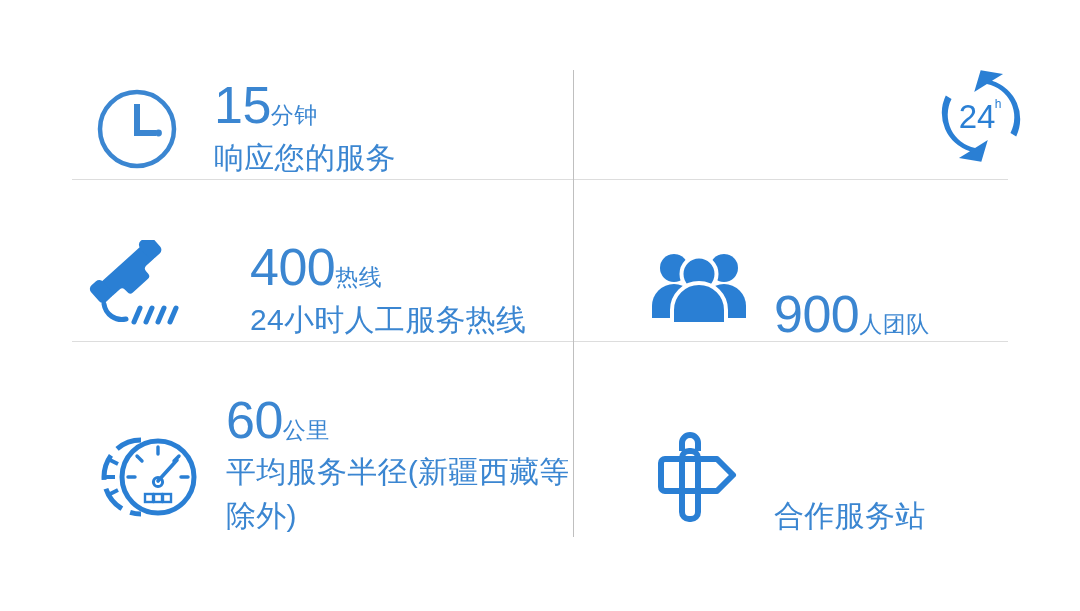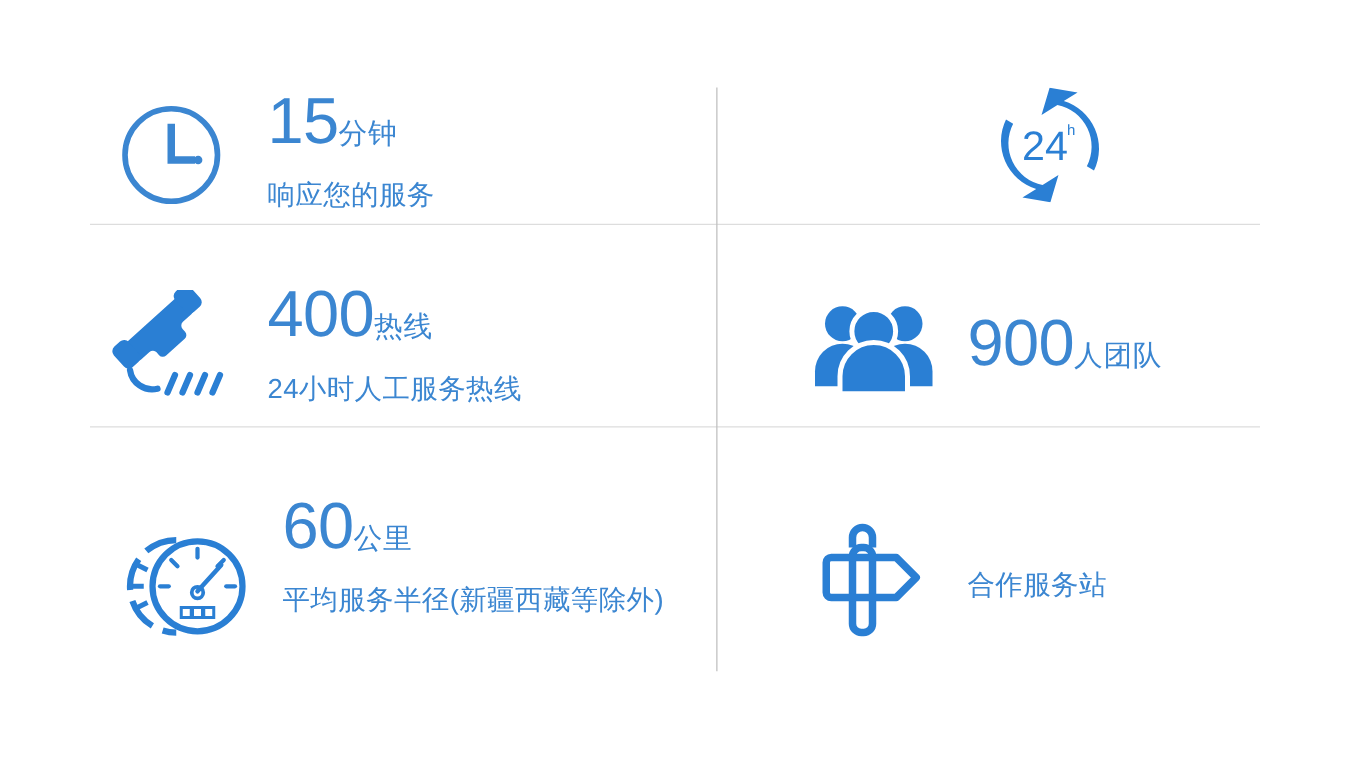--- a/index.html
+++ b/index.html
@@ -40,25 +40,25 @@
     top: 70px;
     width: 1px;
     height: 467px;
     background: #bfbfbf;
   }
 
   
   .cell {
     position: absolute;
     display: flex;
-    align-items: center;
+    align-items: flex-end;
   }
   .cell-1 { left: 72px;  top: 62px;  width: 500px; height: 117px; }
   .cell-2 { left: 640px; top: 62px;  width: 400px; height: 117px; flex-direction: column; }
-  .cell-3 { left: 72px;  top: 196px; width: 500px; height: 145px; }
+  .cell-3 { left: 72px;  top: 196px; width: 500px; height: 145px; gap: 36px; }
   .cell-4 { left: 640px; top: 196px; width: 400px; height: 145px; }
   .cell-5 { left: 84px;  top: 352px; width: 510px; height: 185px; }
   .cell-6 { left: 640px; top: 352px; width: 400px; height: 185px; }
 
   .icon-wrap {
     flex: 0 0 auto;
     display: flex;
     align-items: center;
     justify-content: center;
   }
@@ -92,22 +92,22 @@
     color: #3b86d1;
     vertical-align: baseline;
   }
   .unit {
     font-size: 23px;
     font-weight: 400;
     color: #3b86d1;
     letter-spacing: 0.5px;
   }
   .desc {
-    margin-top: 16px;
-    font-size: 22px;
+    margin-top: 3px;
+    font-size: 30px;
     font-weight: 400;
     color: #3b86d1;
     line-height: 1.45;
     letter-spacing: 0.3px;
   }
   .cell-5 .desc {
     white-space: normal;
     width: 356px;
   }
 

